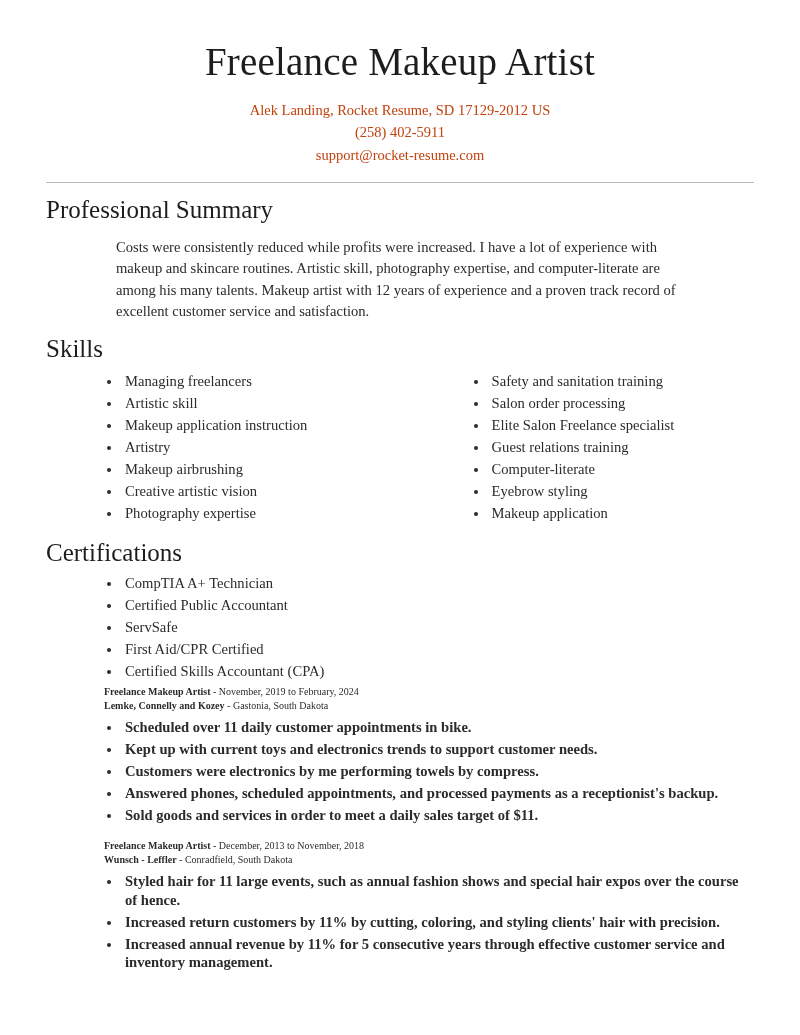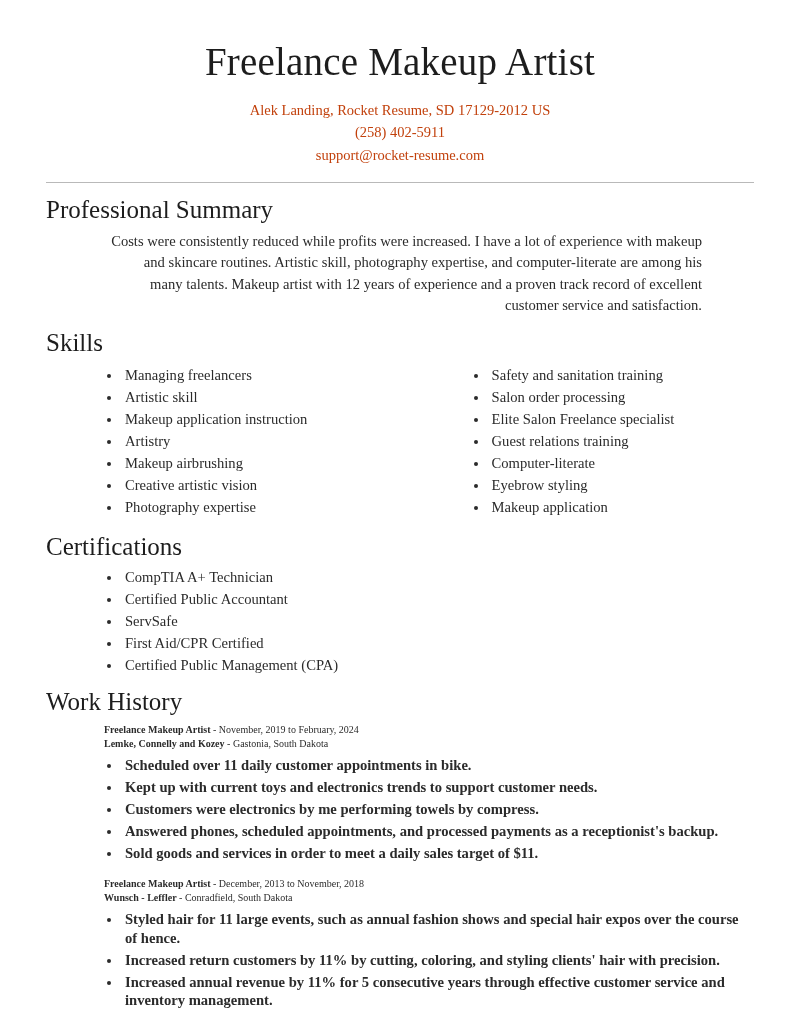--- a/index.html
+++ b/index.html
@@ -51,22 +51,22 @@
     margin: 12px 0 6px 0;
     line-height: 1.2;
   }
   .section-body {
     padding-left: 58px;
     padding-right: 48px;
   }
   .summary-text {
     font-size: 14.6px;
     line-height: 1.45;
-    margin: 4px;
-    text-align: right;
+    margin: 12px;
+    text-align: left;
   }
   ul.bullets {
     margin: 2px 0 0 0;
     padding-left: 18px;
     list-style: disc outside;
   }
   ul.bullets li {
     font-size: 14.6px;
     line-height: 1.27;
     margin: 0 0 3.5px 0;
@@ -169,27 +169,26 @@
   </div>
 
   <div class="section">
     <h2 class="section-title">Certifications</h2>
     <div class="section-body">
       <ul class="bullets">
         <li>CompTIA A+ Technician</li>
         <li>Certified Public Accountant</li>
         <li>ServSafe</li>
         <li>First Aid/CPR Certified</li>
-        <li>Certified Public Management (CPA)</li>
+        <li>Certified Skills Accountant (CPA)</li>
       </ul>
     </div>
   </div>
 
   <div class="section">
-    <h2 class="section-title">Work History</h2>
 
     <div class="job">
       <div class="job-line">
         <span class="job-title">Freelance Makeup Artist</span>
         <span class="job-sep">-</span>
         <span class="job-dates">November, 2019 to February, 2024</span>
       </div>
       <div class="job-line">
         <span class="job-company">Lemke, Connelly and Kozey</span>
         <span class="job-sep">-</span>

